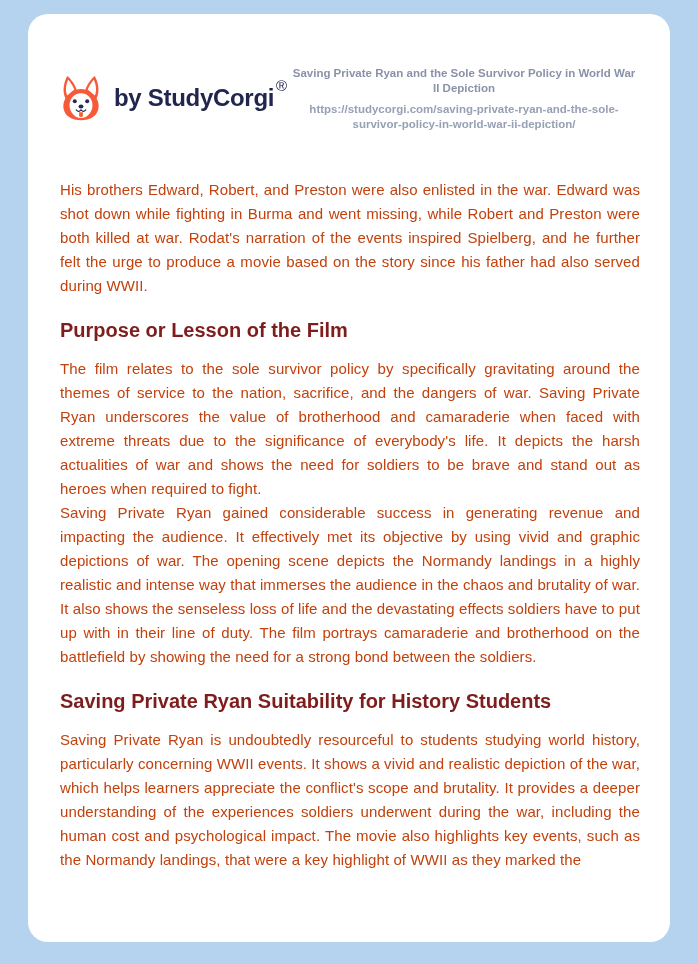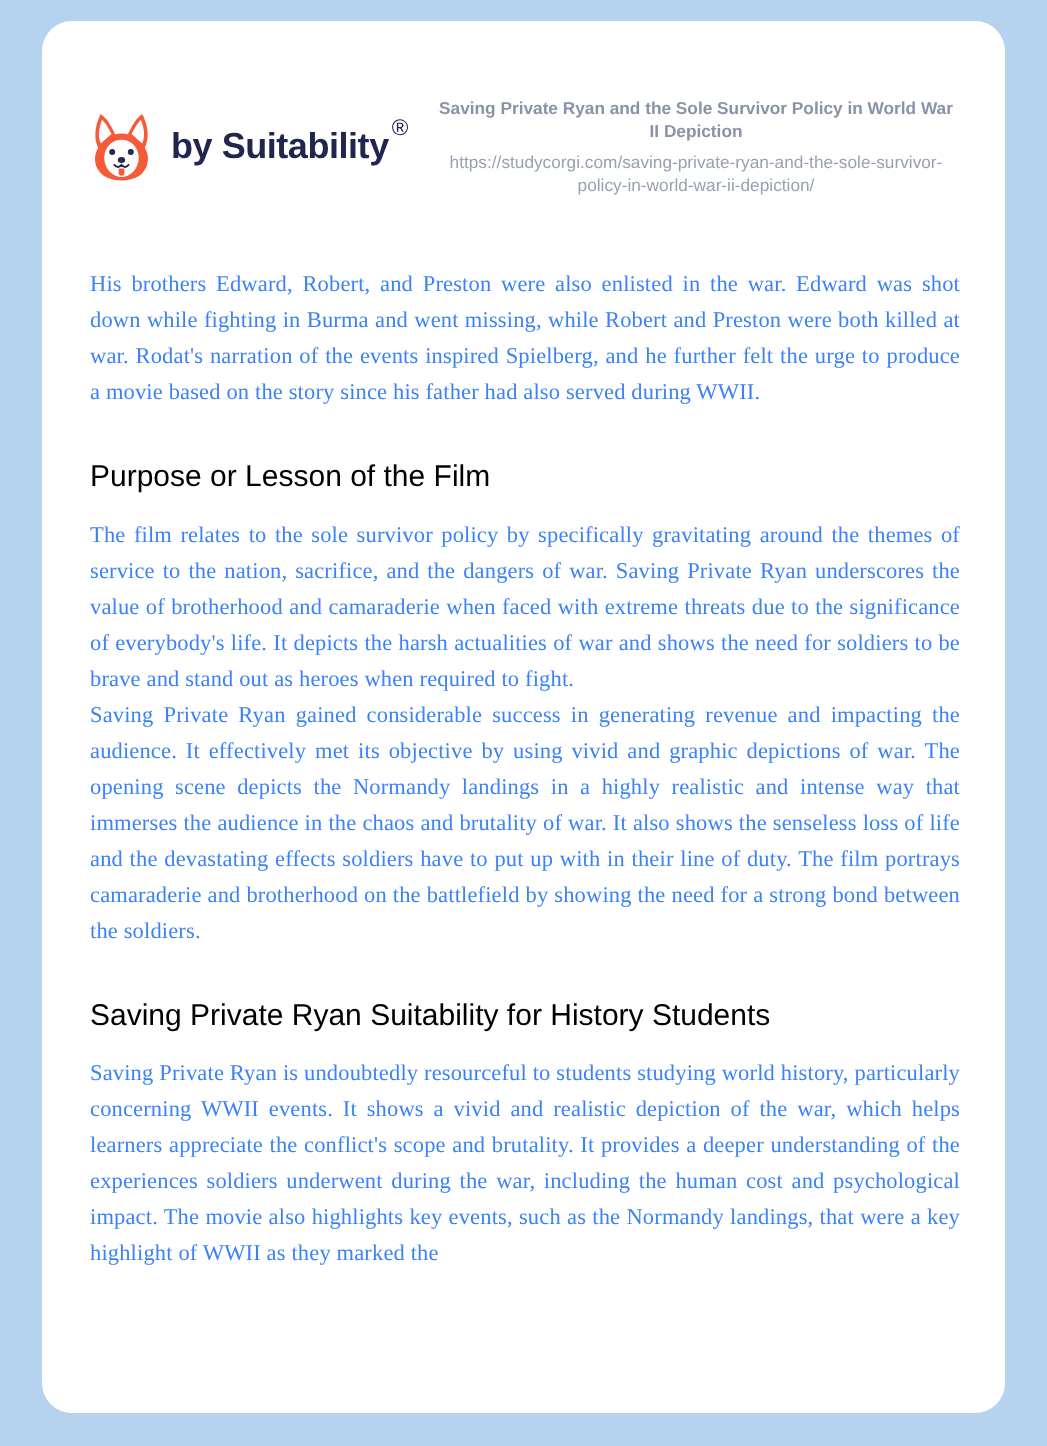--- a/index.html
+++ b/index.html
@@ -59,42 +59,41 @@
     font-size: 11.5px;
     line-height: 1.3;
     font-weight: 700;
     color: #8a92a8;
   }
   .doc-url {
     display: block;
     margin-top: 6px;
     font-size: 11.5px;
     line-height: 1.3;
-    font-weight: 400;
+    font-weight: 700;
     color: #98a0b4;
     text-decoration: none;
     word-break: break-word;
   }
 
   
   .article { margin-top: 46px; width: 580px; }
   .article p {
     font-size: 15px;
     line-height: 24px;
-    color: #3b82f6;
+    color: #c2410c;
     text-align: justify;
     letter-spacing: 0.1px;
-    font-family: Liberation Serif, serif;
   }
   .article h2 {
     font-size: 20px;
     line-height: 22px;
-    font-weight: 400;
-    color: #000000;
-    margin: 33px 0 16px 0;
+    font-weight: 700;
+    color: #7f1d1d;
+    margin: 21px 0 16px 0;
     text-align: left;
   }
 </style>
 </head>
 <body>
 
 <div class="card">
 
   <div class="header">
 
@@ -115,21 +114,21 @@
           <circle cx="31" cy="55" r="4.2" fill="#232a54"></circle>
           <circle cx="57" cy="55" r="4.2" fill="#232a54"></circle>
 
           <ellipse cx="44" cy="66" rx="5.2" ry="4.2" fill="#232a54"></ellipse>
 
           <path d="M34,73 Q39,79 44,73 Q49,79 54,73" fill="none" stroke="#232a54" stroke-width="2.6" stroke-linecap="round"></path>
 
           <path d="M40,78 h8 v6 a4,4 0 0 1 -8,0 Z" fill="#f75a38"></path>
         </svg>
       </span>
-      <span class="brand-text"><span>by Suitability</span><span class="registered">®</span></span>
+      <span class="brand-text"><span>by StudyCorgi</span><span class="registered">®</span></span>
     </div>
 
     <div class="title-block">
       <div class="doc-title">Saving Private Ryan and the Sole Survivor Policy in World War II Depiction</div>
       <a class="doc-url" href="#">https://studycorgi.com/saving-private-ryan-and-the-sole-survivor-policy-in-world-war-ii-depiction/</a>
     </div>
 
   </div>
 
   <div class="article">

